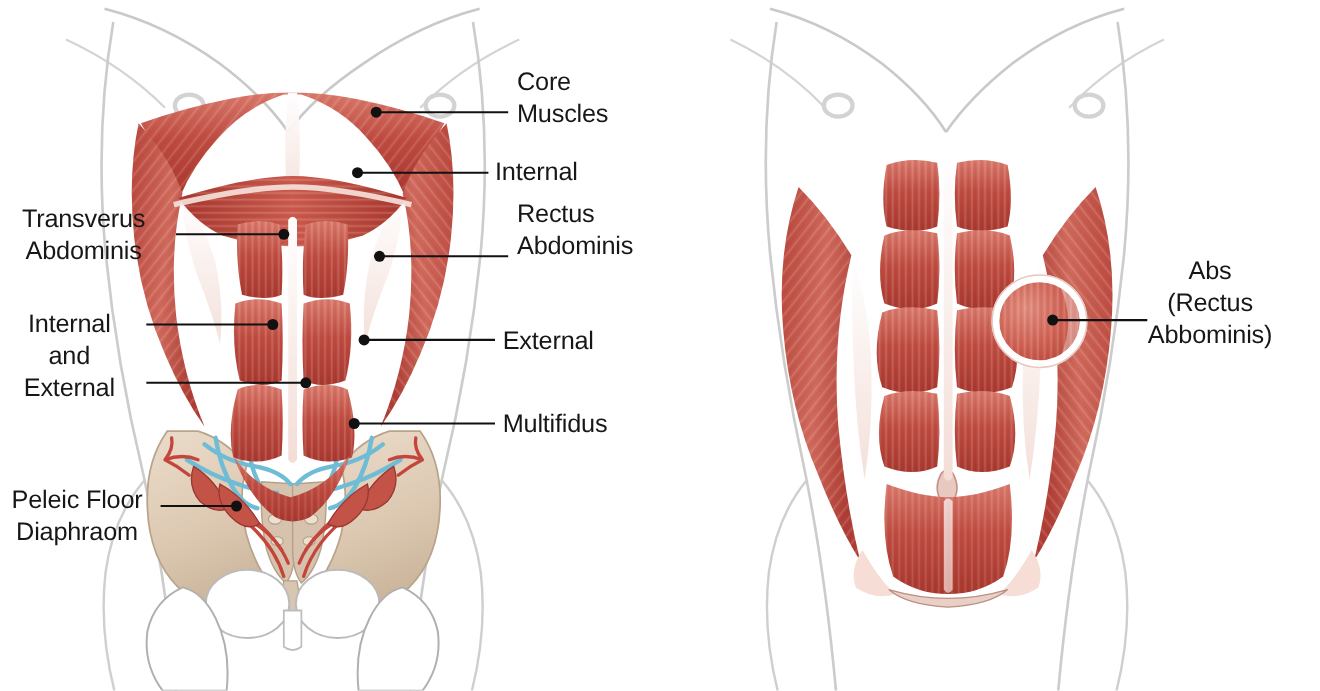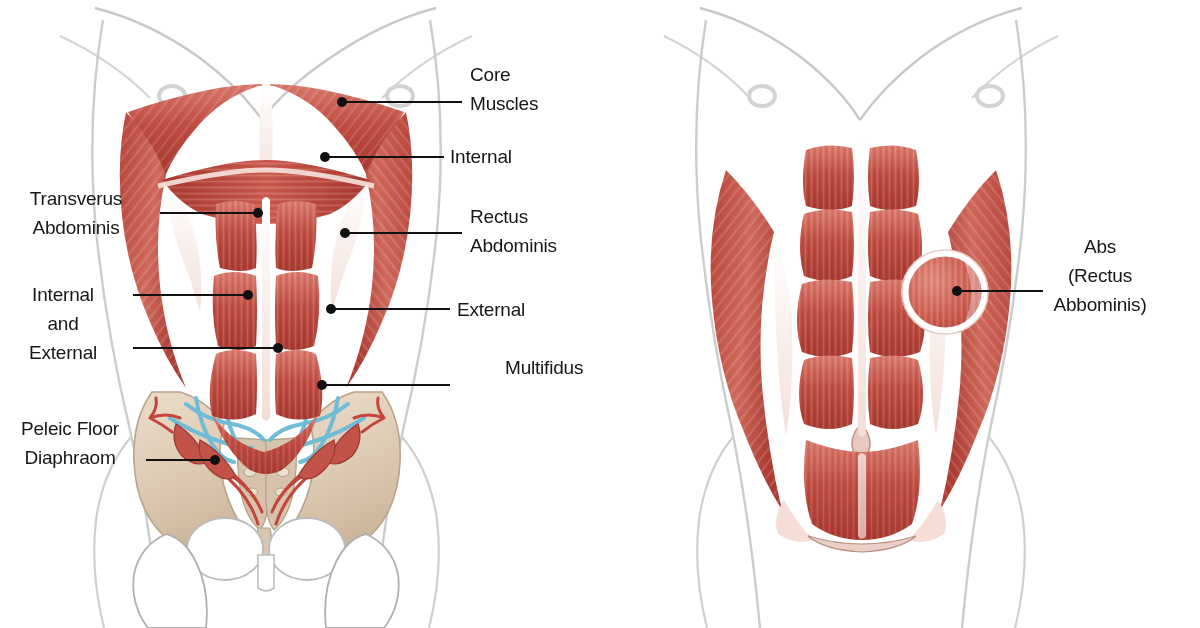--- a/index.html
+++ b/index.html
@@ -1,21 +1,21 @@
 <!DOCTYPE html>
 <html><head>
 <meta charset="utf-8">
 <style>
   html,body{margin:0;padding:0;background:#ffffff;}
   body{width:1200px;height:628px;overflow:hidden;
        font-family:"Liberation Sans", sans-serif;}
   #stage{position:relative;width:1200px;height:628px;background:#fff;}
   svg.layer{position:absolute;left:0;top:0;width:1200px;height:628px;}
   .lbl{position:absolute;color:#171717;font-family:"Liberation Sans",sans-serif;
-       font-size:19px;line-height:29px;white-space:pre-line;letter-spacing:-0.2px;}
+       font-size:23px;line-height:29px;white-space:pre-line;letter-spacing:-0.2px;}
   .lbl.r{text-align:center;}
   .lbl.l{text-align:left;}
   .lbl.c{text-align:center;}
 </style>
 </head>
 <body>
 
 <div id="stage">
 
   <svg class="layer" viewBox="0 0 1200 628" preserveAspectRatio="none">
@@ -299,29 +299,29 @@
         <circle cx="215" cy="460" r="5" fill="#111111" stroke="none"></circle>
         <path d="M957,291 L1043,291" fill="none" stroke="#111111" stroke-width="1.9"></path>
         <circle cx="957" cy="291" r="5" fill="#111111" stroke="none"></circle>
       </g>
   </svg>
 
   <div id="label-layer">
       <div class="lbl l" style="left: 470px; top: 60px; width: 200px;">Core
 Muscles</div>
       <div class="lbl l" style="left: 450px; top: 142px; width: 200px;">Internal</div>
-      <div class="lbl l" style="left: 470px; top: 202px; width: 200px;">Rectus
+      <div class="lbl l" style="left: 470px; top: 180px; width: 200px;">Rectus
 Abdominis</div>
       <div class="lbl l" style="left: 457px; top: 295px; width: 200px;">External</div>
-      <div class="lbl l" style="left: 457px; top: 353px; width: 220px; margin-left: 48px;">Multifidus</div>
+      <div class="lbl l" style="left: 457px; top: 371px; width: 220px;">Multifidus</div>
       <div class="lbl r" style="left: 0px; top: 184px; width: 152px;">Transverus
 Abdominis</div>
       <div class="lbl r" style="left: 0px; top: 280px; width: 126px;">Internal
 and
 External</div>
-      <div class="lbl r" style="left: 0px; top: 414px; width: 140px;">Peleic Floor
+      <div class="lbl r" style="left: 0px; top: 440px; width: 140px;">Peleic Floor
 Diaphraom</div>
       <div class="lbl c" style="left: 1000px; top: 232px; width: 200px;">Abs
 (Rectus
 Abbominis)</div>
     </div>
 
 </div>
 
 </body></html>

